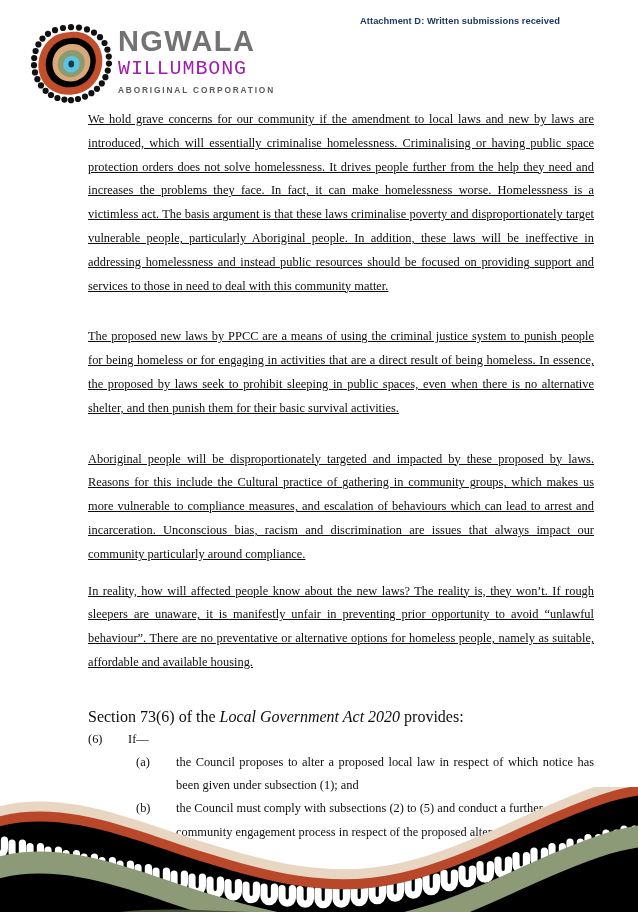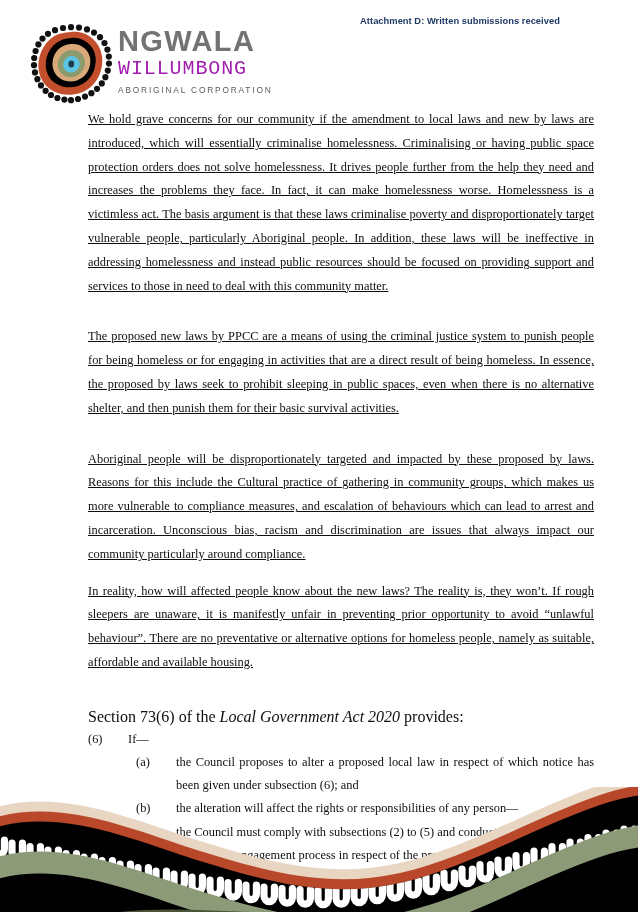--- a/index.html
+++ b/index.html
@@ -70,21 +70,21 @@
     font-family: Liberation Mono, monospace;
     font-weight: normal;
     font-size: 20px;
     line-height: 24px;
     letter-spacing: 0.9px;
     color: #a21caf;
     margin-top: 1px;
   }
   .word-abcorp {
     font-family: "Liberation Sans", sans-serif;
-    font-weight: normal;
+    font-weight: bold;
     font-size: 8.3px;
     line-height: 12px;
     letter-spacing: 1.85px;
     color: #5a5a5a;
     margin-top: 3px;
   }
 
   
   .doc-body {
     position: absolute;
@@ -243,26 +243,25 @@
 
   <div class="statute-lead"><span>Section 73(6) of the </span><em>Local Government Act 2020</em><span> provides:</span></div>
 
   <div class="statute-row">
     <span class="sub-num">(6)</span>
     <span class="sub-if">If—</span>
   </div>
 
   <div class="statute-row clause">
     <span class="clause-label">(a)</span>
-    <span>the Council proposes to alter a proposed local law in respect of which notice has been given under subsection (6); and</span>
+    <span>the Council proposes to alter a proposed local law in respect of which notice has been given under subsection (1); and</span>
   </div>
 
   <div class="statute-row clause">
     <span class="clause-label">(b)</span>
-    <span>the alteration will affect the rights or responsibilities of any person—</span>
   </div>
 
   <div class="statute-row clause-cont">the Council must comply with subsections (2) to (5) and conduct a further community engagement process in respect of the proposed alteration.</div>
 
   <div class="gap-section"></div>
 
   <p class="para"><span>In particular, section 73(6)(b) of the </span><em>Local Government Act</em><span> 2020 refers to the alteration of the local law affecting the rights or responsibilities of </span></p>
 
 </div>
 

